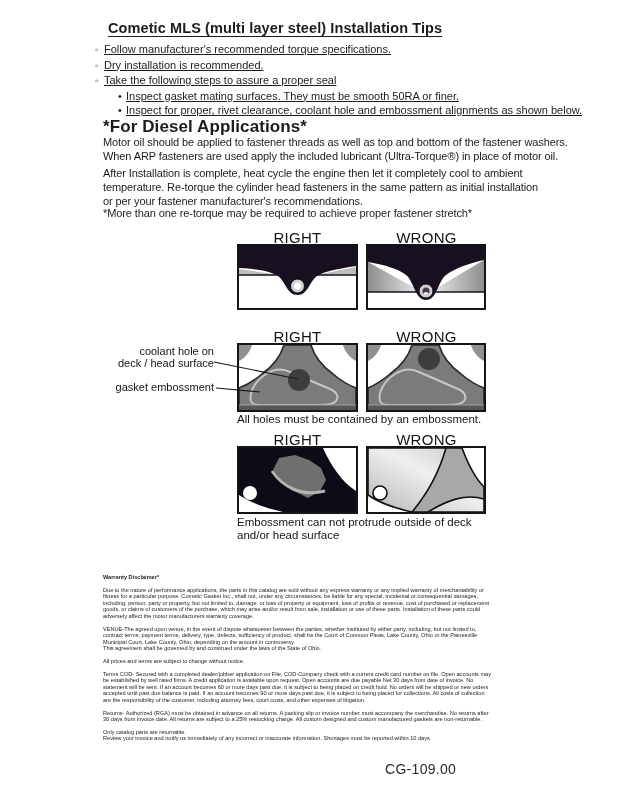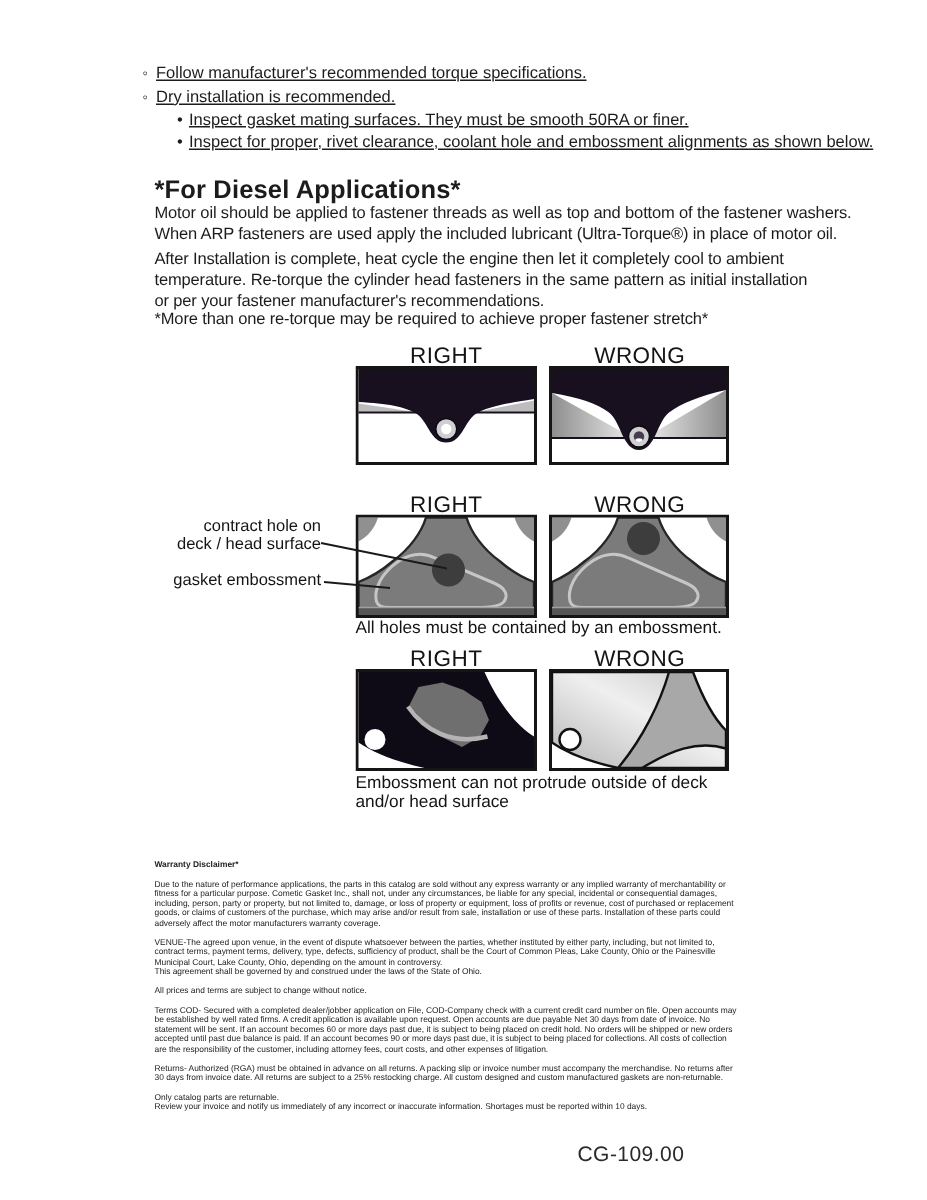--- a/index.html
+++ b/index.html
@@ -28,24 +28,26 @@
   .disclaimer .dh{font-weight:bold;margin:0 0 6px 0;}
   .disclaimer p{margin:0 0 6px 0;white-space:pre-line;}
   .footer-code{left:385px;top:761px;font-size:14px;color:#2a2a2a;letter-spacing:.3px;}
   svg{display:block;}
 </style>
 </head>
 <body>
 
 <div class="page">
 
+  <div class="abs title">Cometic MLS (multi layer steel) Installation Tips</div>
 
   <div class="abs bullets">
     <div class="blt">Follow manufacturer's recommended torque specifications.</div>
     <div class="blt">Dry installation is recommended.</div>
+    <div class="blt">Take the following steps to assure a proper seal</div>
     <div class="sblt">Inspect gasket mating surfaces.  They must be smooth 50RA or finer.</div>
     <div class="sblt">Inspect for proper, rivet clearance, coolant hole and embossment alignments as shown below.</div>
   </div>
 
   <div class="abs diesel-heading">*For Diesel Applications*</div>
   <div class="abs para p1">Motor oil should be applied to fastener threads as well as top and bottom of the fastener washers.
 When ARP fasteners are used apply the included lubricant (Ultra-Torque®) in place of motor oil.</div>
   <div class="abs para p2">After Installation is complete, heat cycle the engine then let it completely cool to ambient
 temperature. Re-torque the cylinder head fasteners in the same pattern as initial installation
 or per your fastener manufacturer's recommendations.</div>
@@ -84,21 +86,21 @@
     <circle cx="60" cy="47" r="7" fill="#cfcfcf" stroke="#0d0913" stroke-width="1"></circle>
     <circle cx="60" cy="47" r="3.5" fill="#463c52"></circle>
     <ellipse cx="60" cy="49.4" rx="2.4" ry="1.2" fill="#fff"></ellipse>
     <rect x="1" y="1" width="118" height="64" fill="none" stroke="#151515" stroke-width="2"></rect>
   </svg>
 
 
   <div class="abs fig-label" style="left:237px;top:328px;">RIGHT</div>
   <div class="abs fig-label" style="left:366px;top:328px;">WRONG</div>
 
-  <div class="abs ann" style="top:345px;">contract hole on</div>
+  <div class="abs ann" style="top:345px;">coolant hole on</div>
   <div class="abs ann" style="top:357px;">deck / head surface</div>
   <div class="abs ann" style="top:381px;">gasket embossment</div>
 
   <svg class="abs" style="left:237px;top:343px;" width="121" height="69" viewBox="0 0 121 69" aria-hidden="true">
     <rect width="121" height="69" fill="#fff"></rect>
     <path d="M2,2 L15,2 C13,9 8,15 2,18 Z" fill="#909090"></path>
     <path d="M119,2 L106,2 C108,9 113,15 119,18 Z" fill="#909090"></path>
     <path d="M47,2 C44,12 36,23 25,31 C18,37 10,42 2,45 L2,67 L119,67 L119,45 C111,42 103,37 96,31 C85,23 77,12 74,2 Z" fill="#7b7b7b" stroke="#262626" stroke-width="1.6"></path>
     <path d="M14,58 C12,50 17,39 29,31 C37,26 45,25 53,29 L93,46 C100,49 102,54 99,58 C97,61 90,62 81,62 L23,62 C17,62 15,61 14,58 Z" fill="none" stroke="#c6c6c6" stroke-width="2"></path>
     <circle cx="62" cy="37" r="11" fill="#3d3d3d"></circle>

